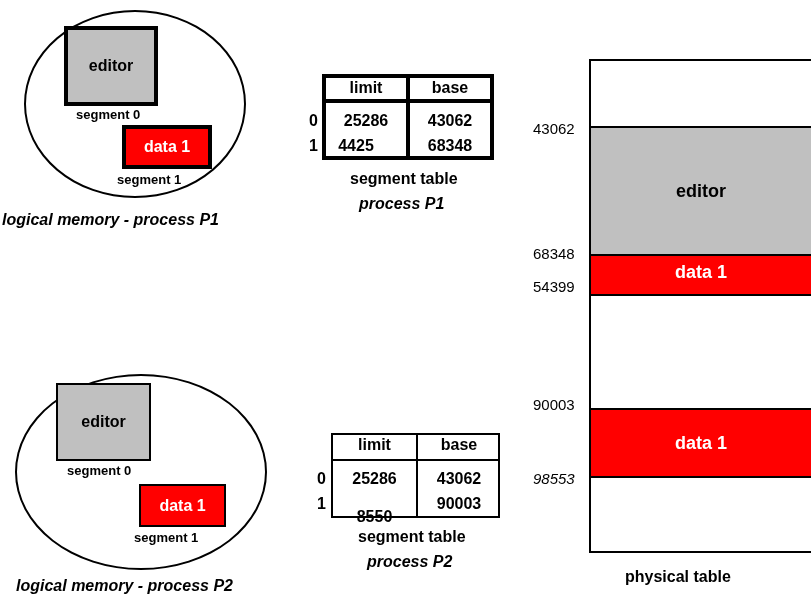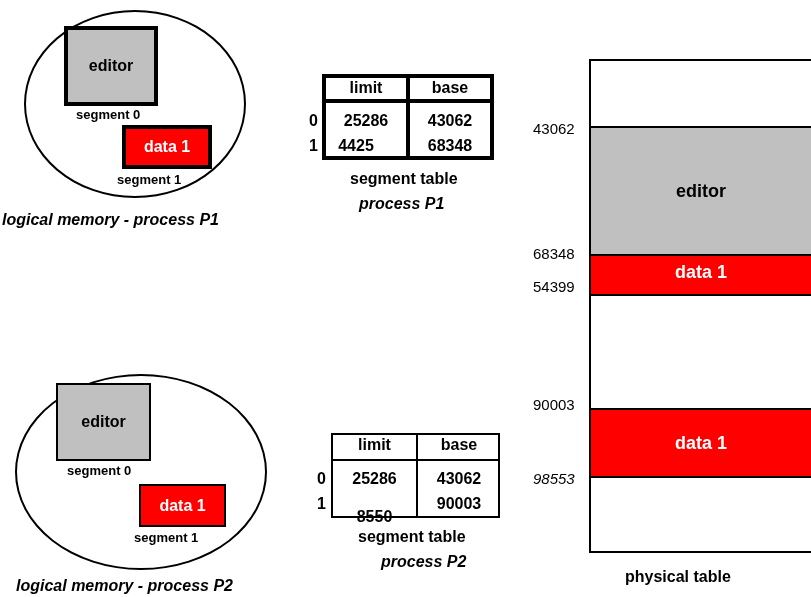--- a/index.html
+++ b/index.html
@@ -75,21 +75,21 @@
 
 <div class="idx bold" style="left:317px; top:470px;">0</div>
 <div class="abs bold" style="left:333px; top:470px; width:83px; text-align:center; font-size:16px;">25286</div>
 <div class="abs bold" style="left:418px; top:470px; width:82px; text-align:center; font-size:16px;">43062</div>
 
 <div class="idx bold" style="left:317px; top:495px;">1</div>
 <div class="abs bold" style="left:333px; top:495px; width:83px; text-align:center; font-size:16px;margin-top:13px;">8550</div>
 <div class="abs bold" style="left:418px; top:495px; width:82px; text-align:center; font-size:16px;">90003</div>
 
 <div class="caption bold" style="left:358px; top:528px;">segment table</div>
-<div class="caption ital" style="left:367px; top:553px;margin-left:14px;">process P2</div>
+<div class="caption ital" style="left:367px; top:553px;">process P2</div>
 
 <div class="abs" style="left:589px; top:59px; width:222px; height:494px; border:2px solid #000; border-right:none; box-sizing:border-box;"></div>
 
 <div class="pm-block" style="left:589px; top:126px; width:222px; height:128px; background:#c0c0c0; border-top:2px solid #000; border-left:2px solid #000;">
   <span style="color:#000;">editor</span>
 </div>
 <div class="pm-block" style="left:589px; top:254px; width:222px; height:42px; background:#ff0000; border-top:2px solid #000; border-bottom:2px solid #000; border-left:2px solid #000; align-items:flex-start; padding-top:6px;">
   <span style="color:#fff;">data 1</span>
 </div>
 <div class="pm-block" style="left:589px; top:408px; width:222px; height:70px; background:#ff0000; border-top:2px solid #000; border-bottom:2px solid #000; border-left:2px solid #000;">

